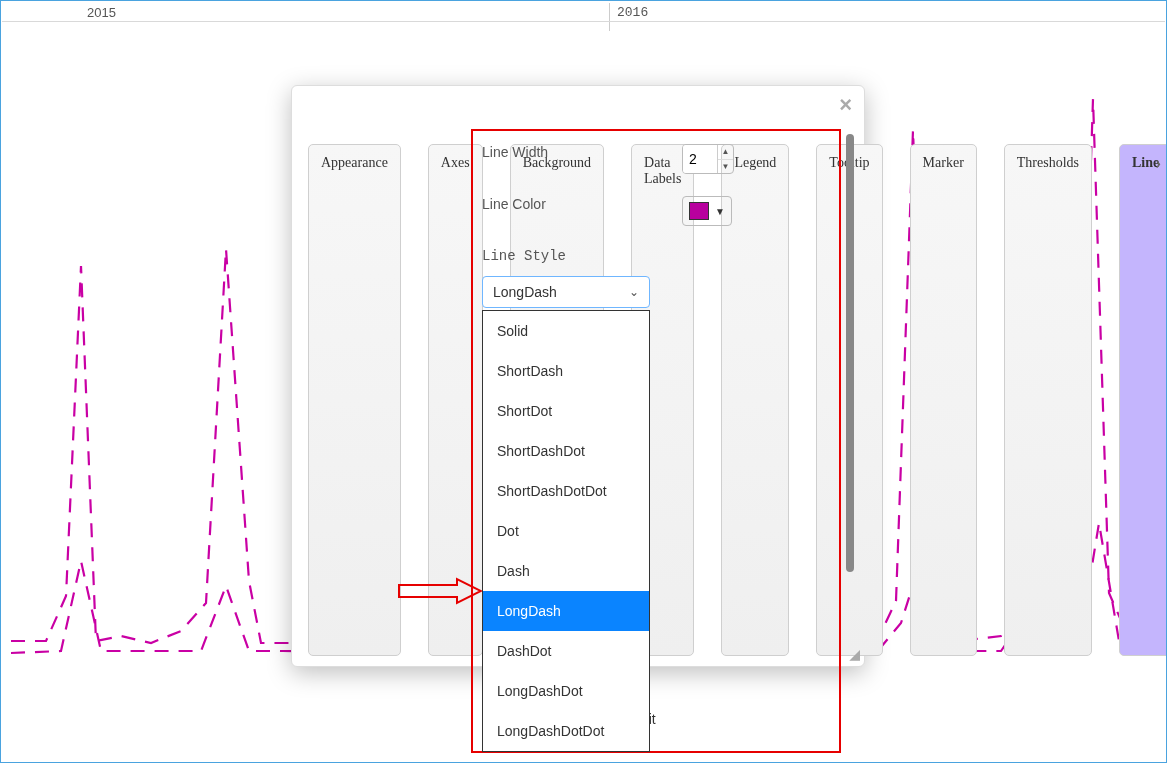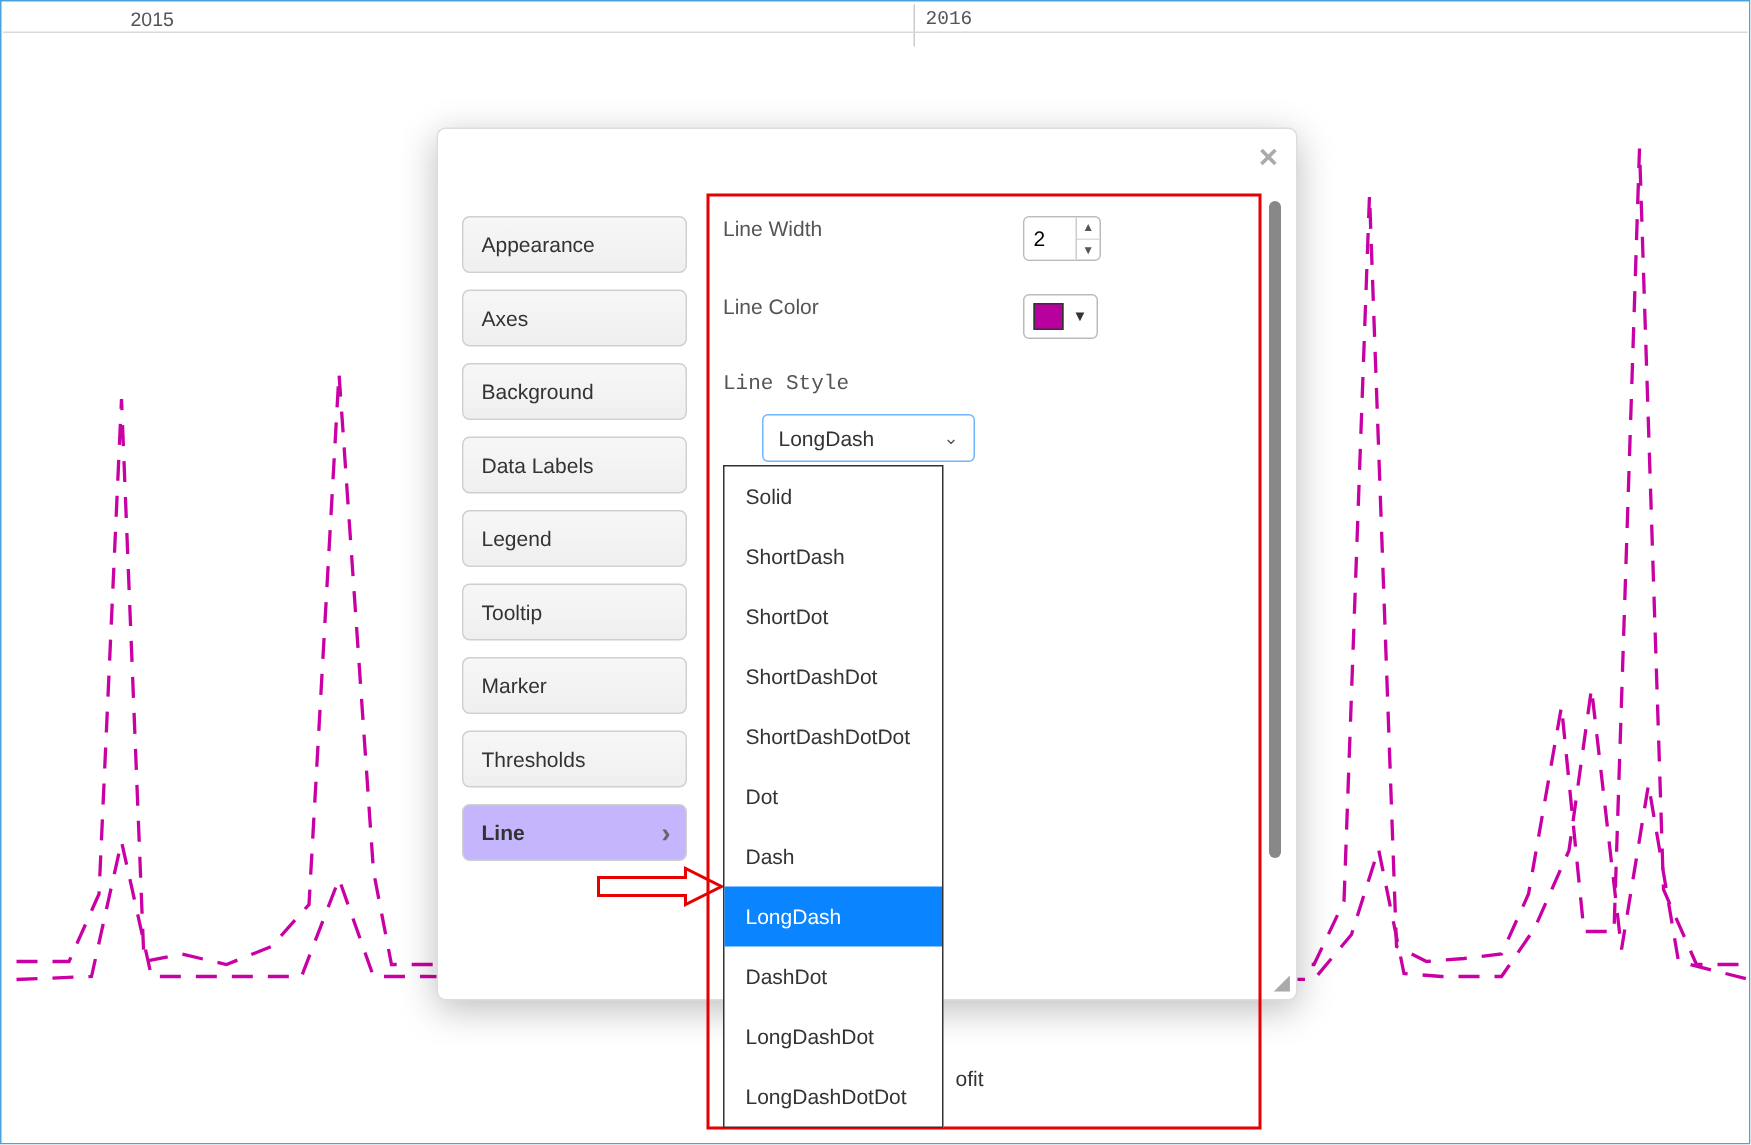--- a/index.html
+++ b/index.html
@@ -85,22 +85,23 @@
     cursor: pointer;
   }
   .modal-body {
     display: flex;
     height: 100%;
   }
   .sidebar {
     width: 156px;
     padding: 48px 0 0 6px;
     display: flex;
-    flex-direction: column;
-    gap: 11px;
+    flex-direction: row;
+    gap: 27px;
+    font-family: Liberation Serif, serif;
   }
   .sidebar-item {
     border: 1px solid #cfcfcf;
     border-radius: 5px;
     background: linear-gradient(#f7f7f7,#efefef);
     padding: 10px 12px;
     font-size: 14px;
     color: #333;
     cursor: pointer;
     position: relative;
@@ -182,39 +183,38 @@
     border: 1px solid #333;
   }
   .caret {
     font-size: 10px;
     color: #333;
   }
 
   .select-wrap {
     position: relative;
     width: 168px;
-    padding-left: 26px;
   }
   .select-box {
     border: 1px solid #6fb6ff;
     border-radius: 4px;
     padding: 7px 10px;
     font-size: 14px;
     color: #333;
     display: flex;
     justify-content: space-between;
     align-items: center;
     cursor: pointer;
     background: #fff;
   }
   .select-box .chev { font-size: 12px; color: #555;}
   .dropdown {
     position: absolute;
     top: 34px; left: 0;
-    width: 147px;
+    width: 168px;
     background: #fff;
     border: 1px solid #333;
     z-index: 20;
   }
   .dropdown-item {
     padding: 12px 14px;
     font-size: 14px;
     color: #333;
     cursor: pointer;
   }

